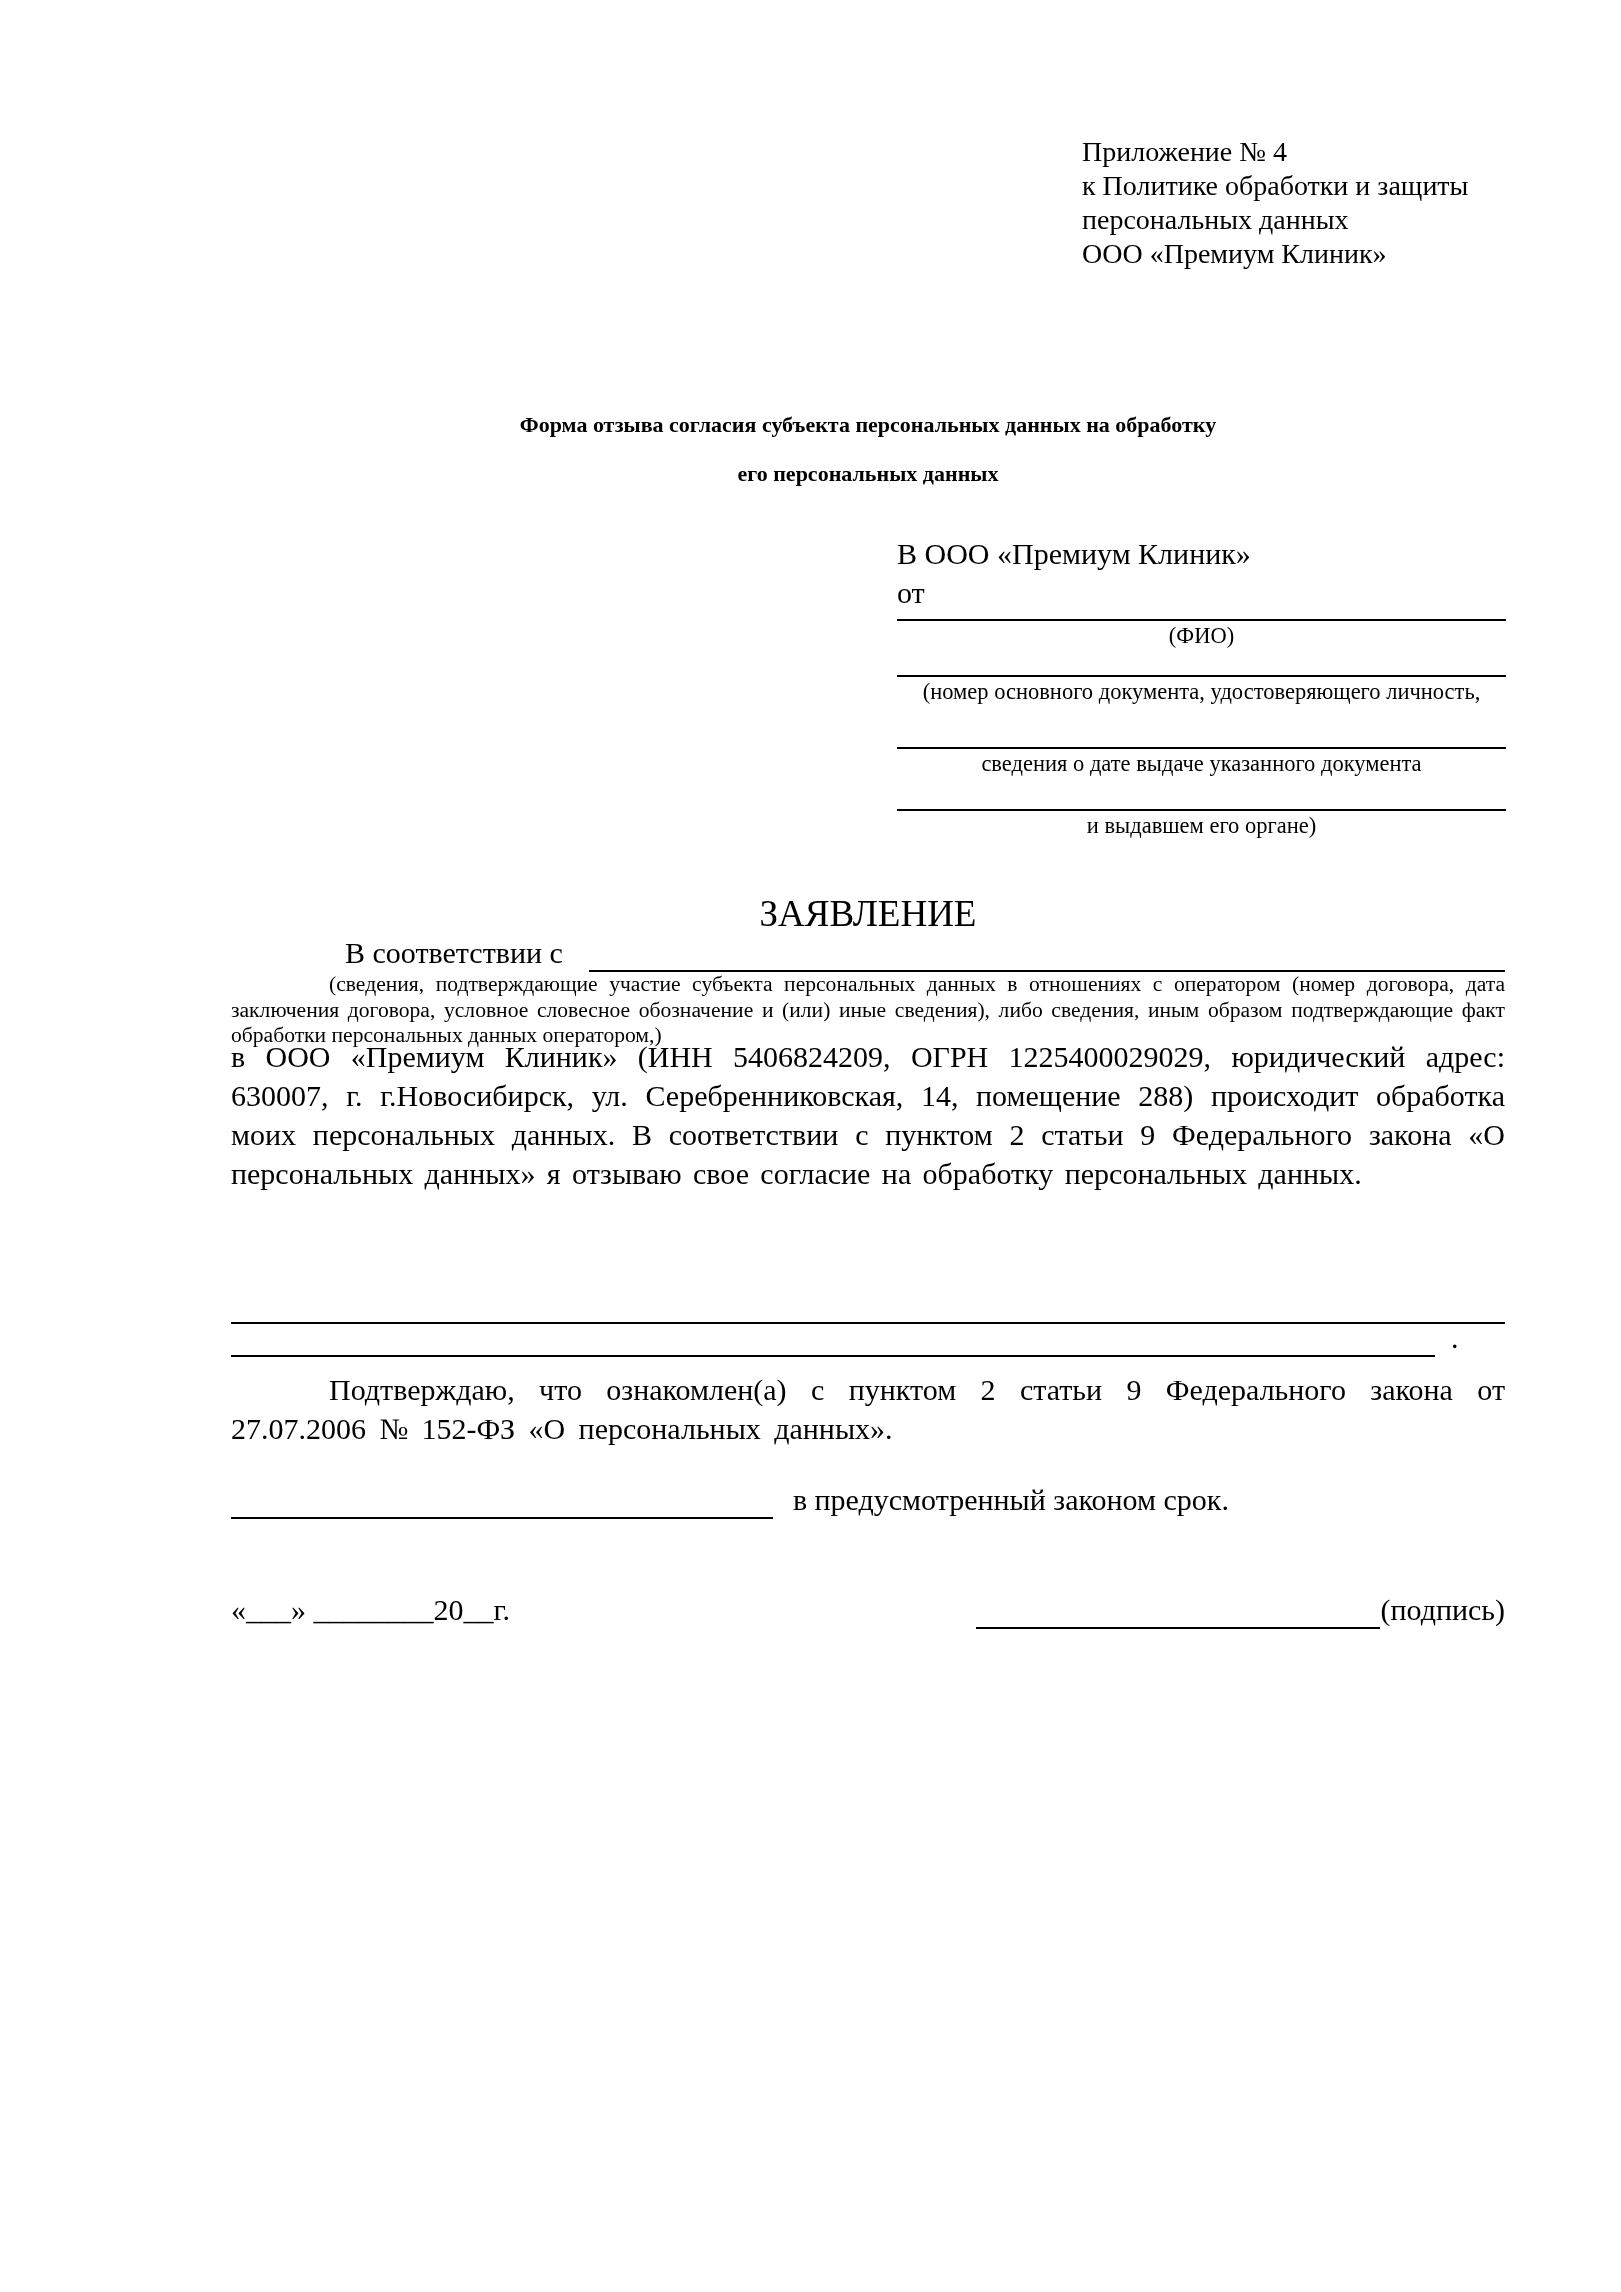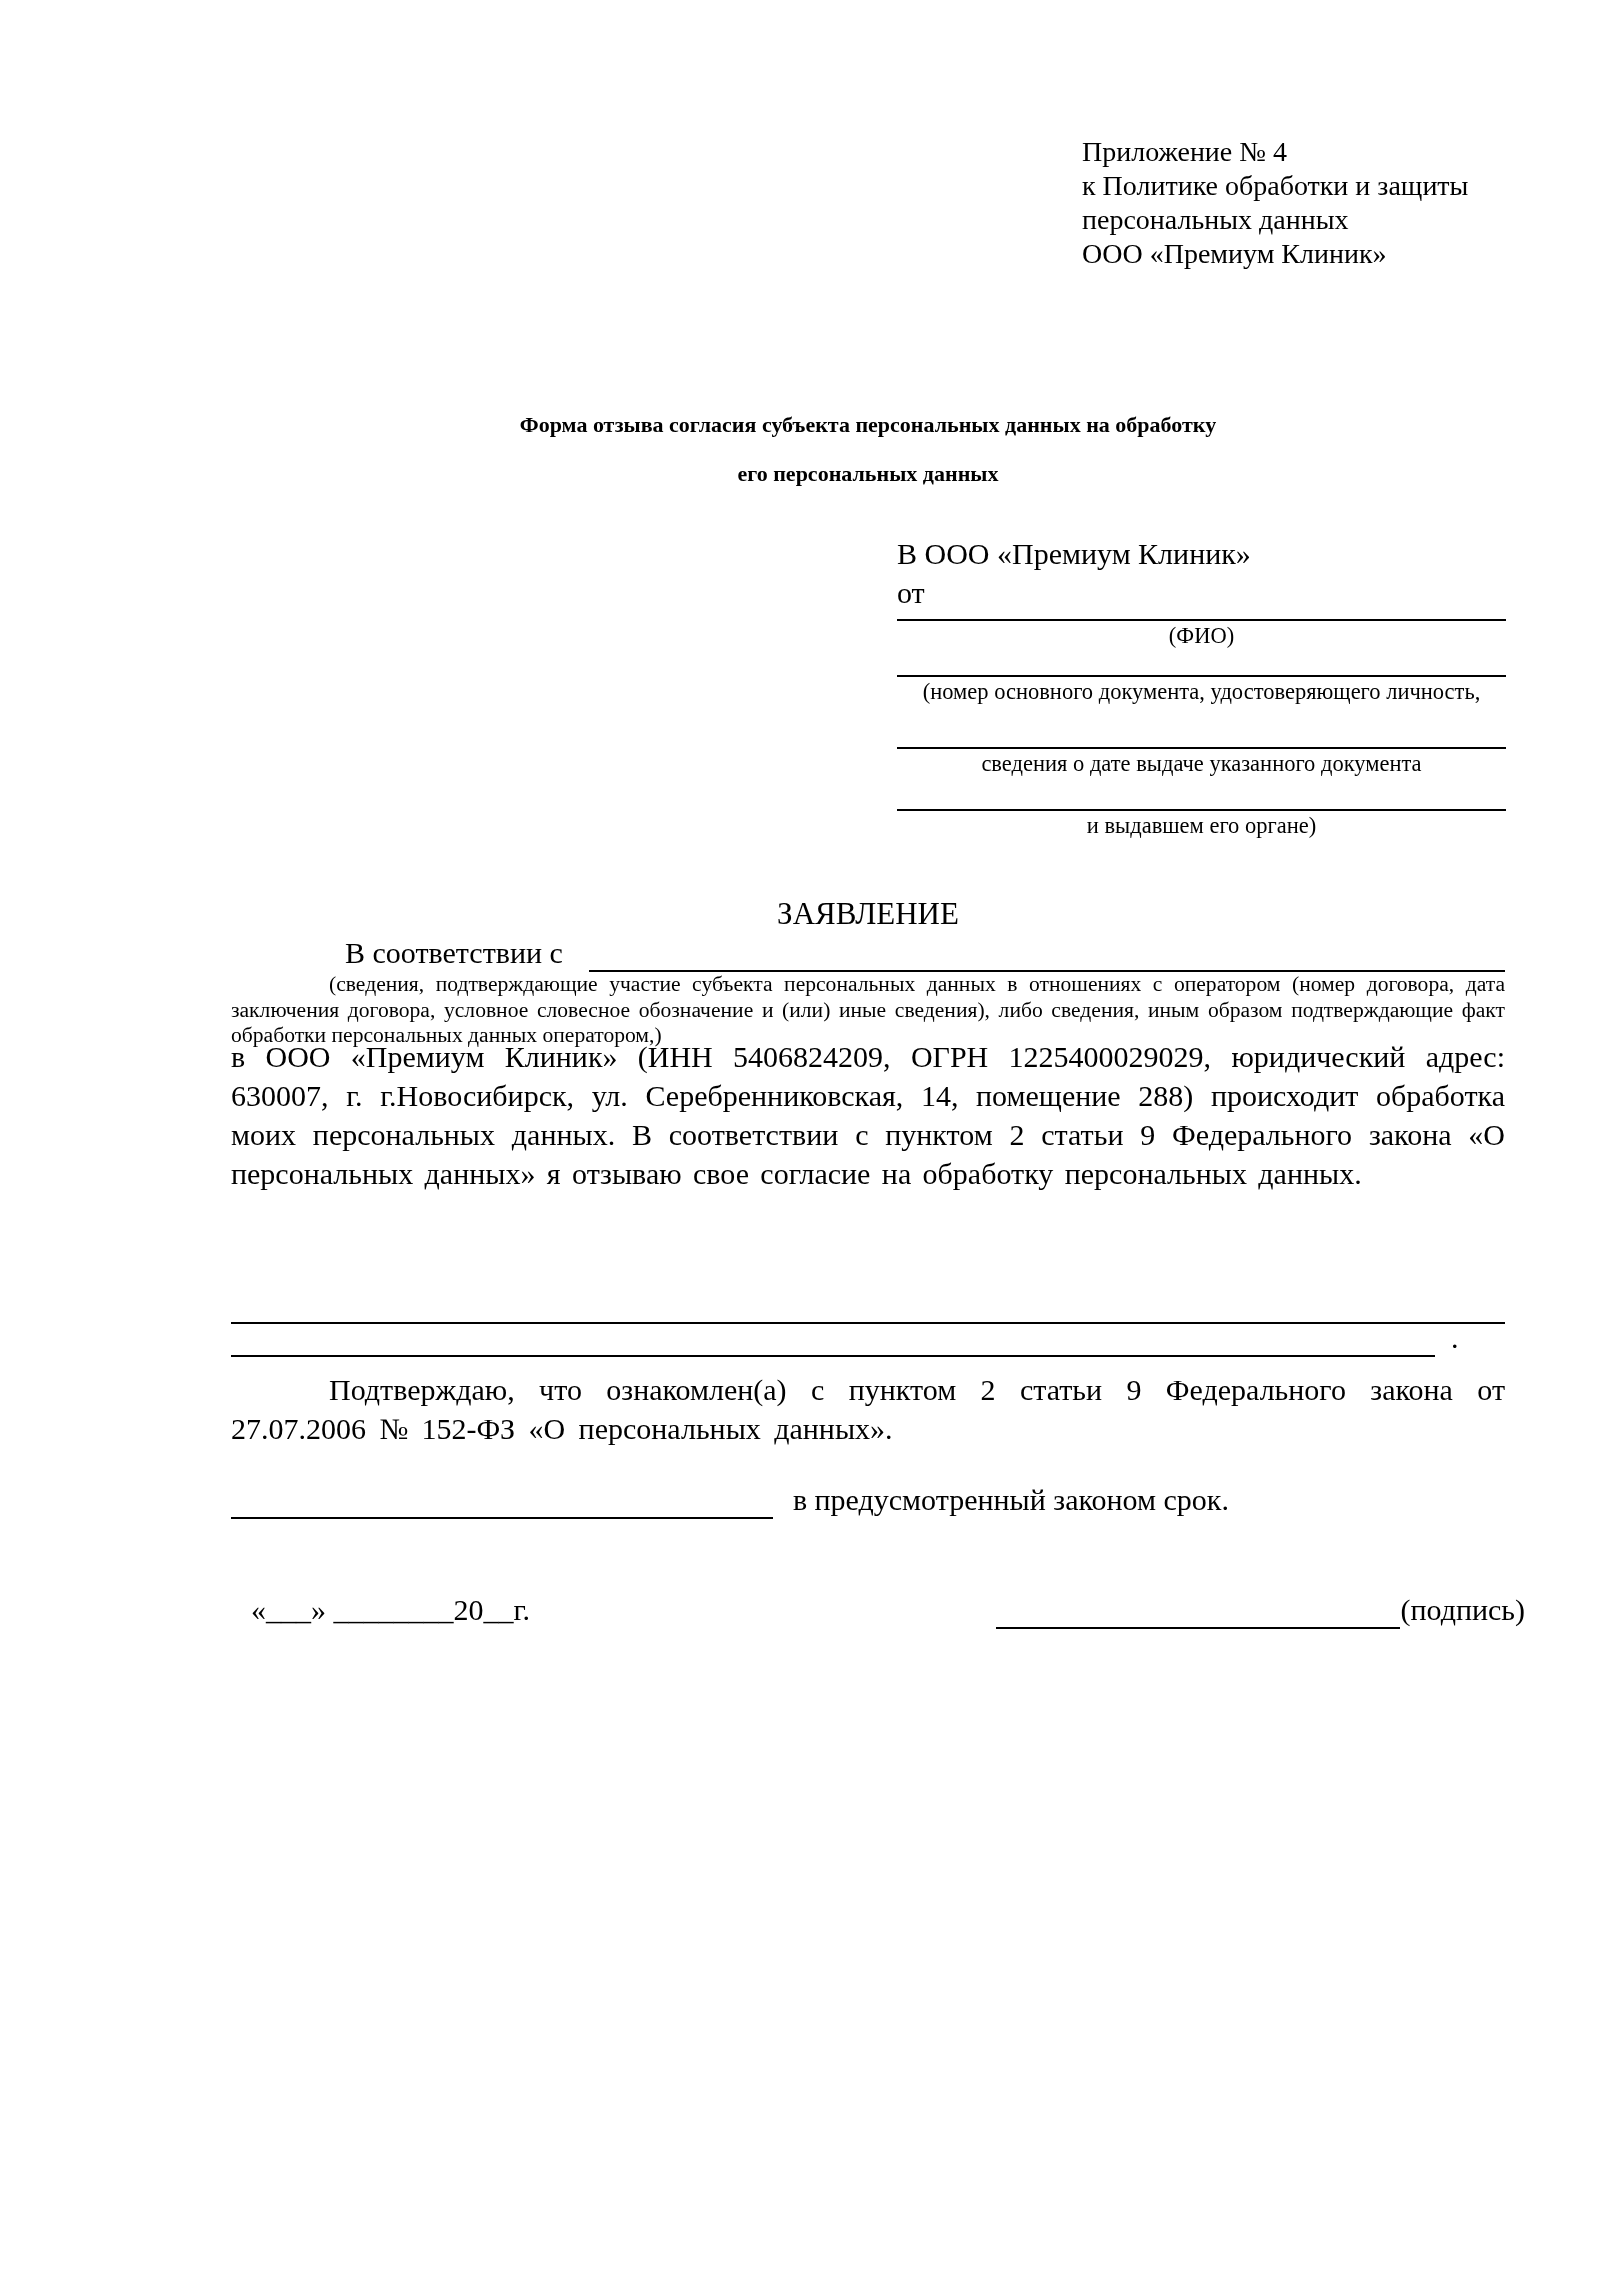--- a/index.html
+++ b/index.html
@@ -16,40 +16,40 @@
   
   .doc-title{left:231px;top:400px;width:1274px;text-align:center;font-weight:bold;font-size:22px;line-height:49px;}
 
   
   .addressee{left:897px;top:534px;width:609px;font-size:30px;line-height:39px;}
   .fline{height:0;border-bottom:2.9px solid #000;}
   .cap{text-align:center;font-size:22.5px;line-height:29px;}
   .mt5{margin-top:6.9px;} .mt26{margin-top:25.5px;} .mt42{margin-top:41px;} .mt32{margin-top:31px;}
 
   
-  .st-heading{left:231px;top:894px;width:1274px;text-align:center;font-size:31px;line-height:39px;}
+  .st-heading{left:231px;top:894px;width:1274px;text-align:center;font-size:37px;line-height:39px;}
   .line-flex{display:flex;align-items:flex-end;font-size:30px;line-height:39px;gap:16px;}
   .sootv{left:231px;top:933px;width:1274px;}
   .indent{flex:0 0 98px;}
   .lbl{white-space:nowrap;padding-right:9.8px;}
   .fill{flex:1 1 auto;height:33px;border-bottom:2.9px solid #000;}
   .note{left:231px;top:972px;width:1274px;font-size:21.6px;line-height:25.5px;text-align:justify;text-indent:98px;}
   .body-para{left:231px;top:1037px;width:1274px;font-size:30px;line-height:39px;text-align:justify;word-spacing:3.9px;}
   .reason{left:231px;top:1237px;width:1274px;}
   .reason-blank1{left:231px;top:1283px;width:1274px;height:39px;border-bottom:2.9px solid #000;}
   .reason-blank2{left:231px;top:1318px;width:1274px;}
   .blank2-line{flex:0 0 1204px;height:36px;border-bottom:2.9px solid #000;}
   .confirm{left:231px;top:1370px;width:1274px;font-size:30px;line-height:39px;text-align:justify;text-indent:98px;word-spacing:5.9px;}
   .reply1{left:231px;top:1446px;width:1274px;font-size:30px;line-height:39px;text-indent:98px;text-align:justify;text-align-last:justify;word-spacing:5.9px;}
   .reply2{left:231px;top:1480px;width:1274px;}
   .addr-line{flex:0 0 542px;height:29px;border-bottom:2.9px solid #000;}
   .reply-tail{padding-left:3.9px;white-space:nowrap;}
 
   
-  .footer-row{left:231px;top:1590px;width:1274px;display:flex;justify-content:space-between;align-items:flex-end;font-size:30px;line-height:39px;margin-left:20px;}
+  .footer-row{left:231px;top:1590px;width:1274px;display:flex;justify-content:space-between;align-items:flex-end;font-size:30px;line-height:39px;}
   .sign-wrap{display:flex;align-items:flex-end;}
   .sign-line{width:404px;height:29px;border-bottom:2.9px solid #000;}
   .sign-cap{white-space:nowrap;}
 </style>
 </head>
 <body>
 
 <div class="page">
 
   <div class="abs appendix">

